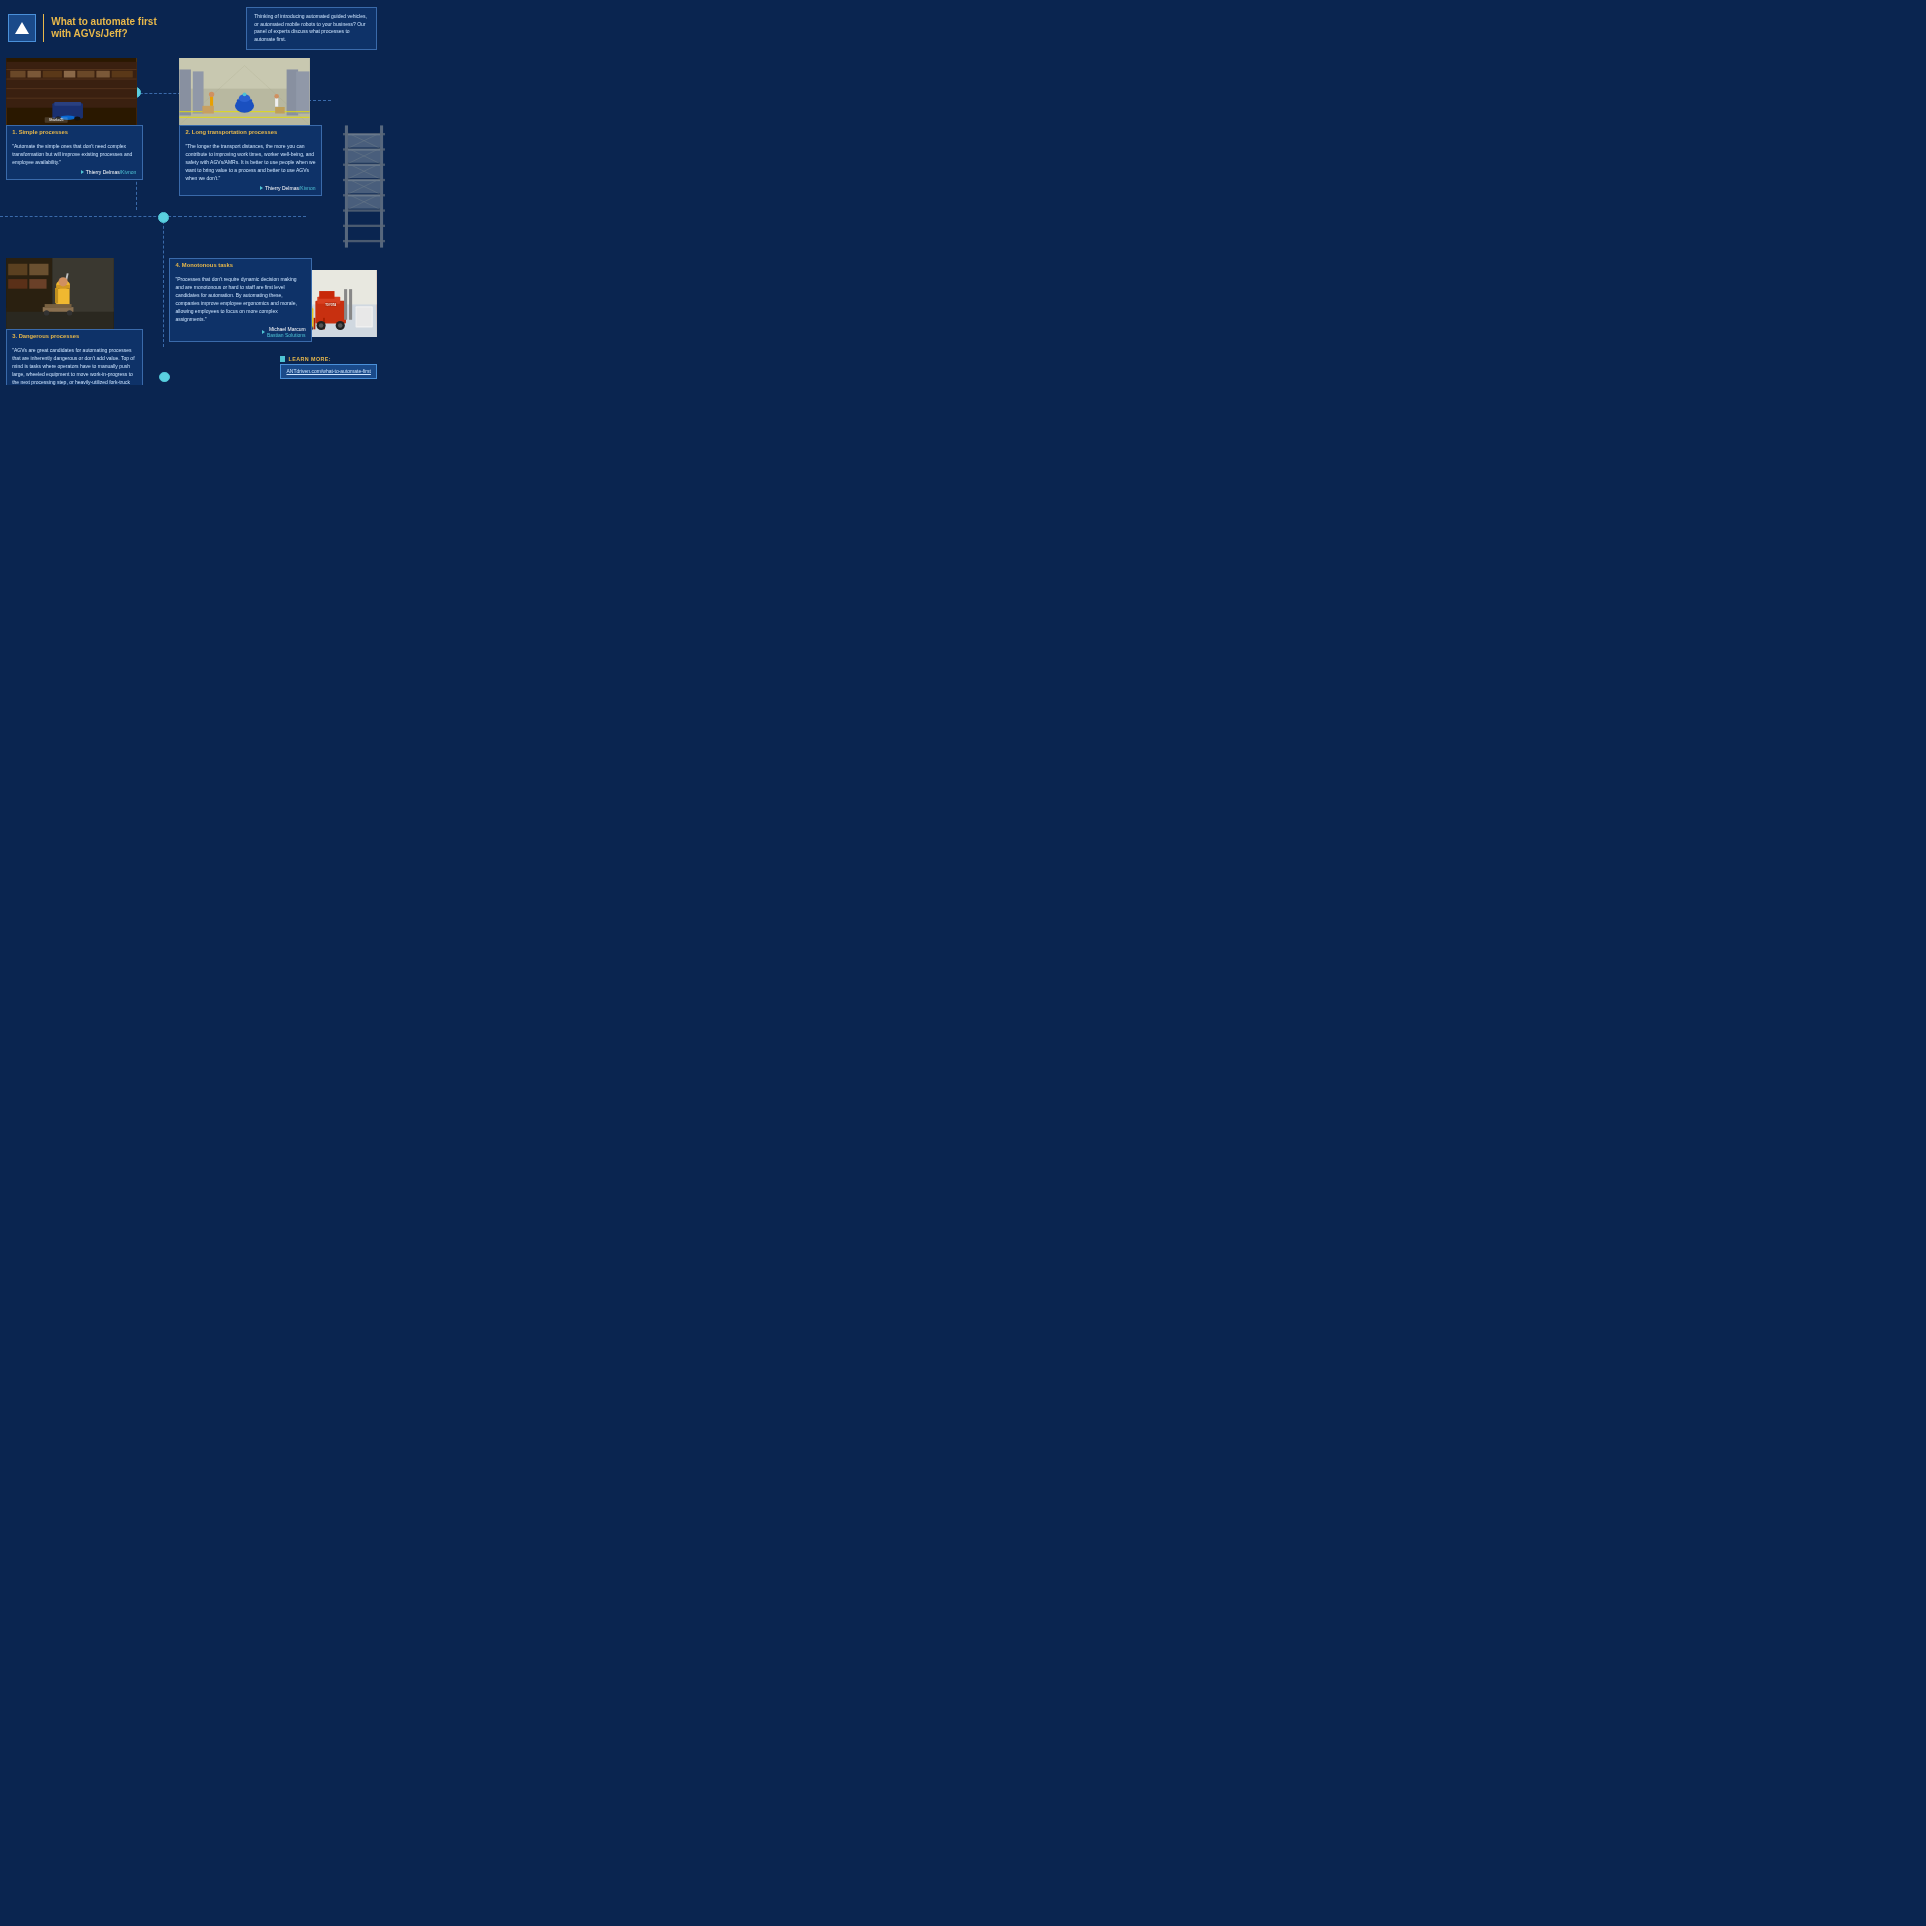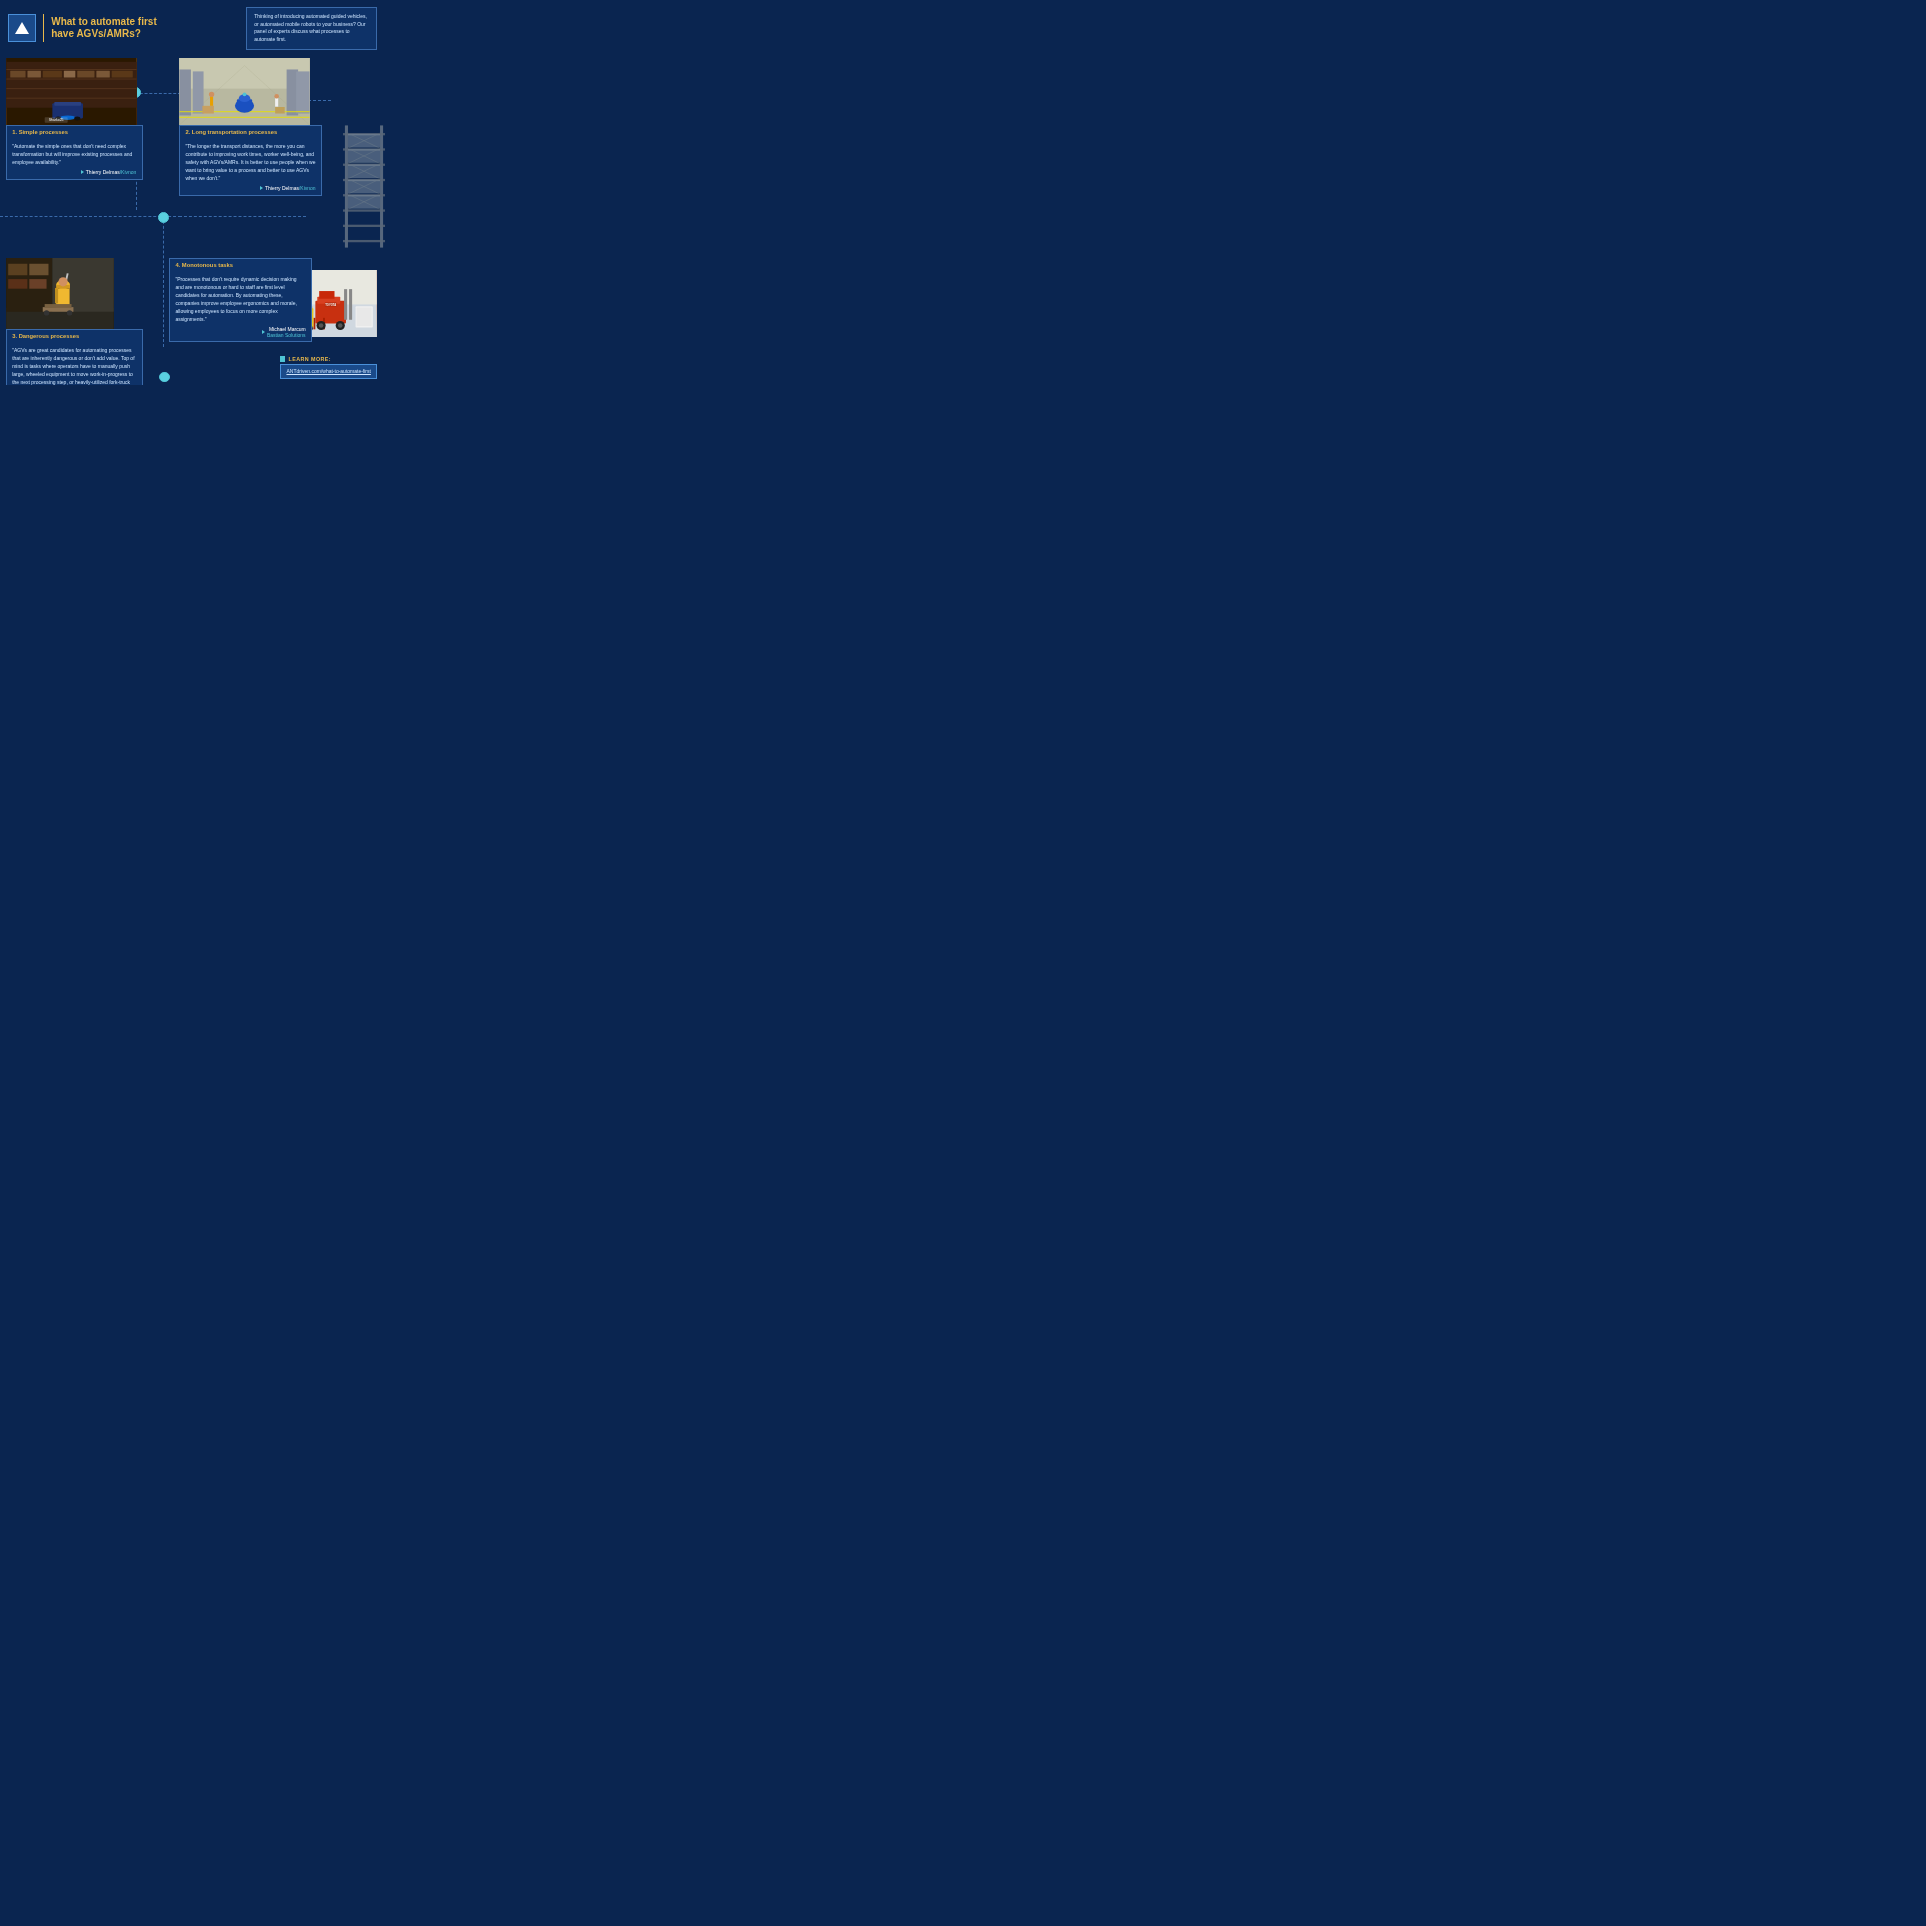--- a/index.html
+++ b/index.html
@@ -206,21 +206,21 @@
 </head>
 <body>
 
 <div class="header">
   <div class="logo-box">
     <div class="logo-triangle"></div>
   </div>
   <div class="header-divider"></div>
   <div class="header-title">
     <h1 style="white-space:pre-line;">What to automate first
-have AGVs/AMRs?</h1>
+with AGVs/Jeff?</h1>
   </div>
   <div class="header-desc">
     <p>Thinking of introducing automated guided vehicles, or automated mobile robots to your business? Our panel of experts discuss what processes to automate first.</p>
   </div>
 </div>
 
 <div class="content">
 
   <div class="dashed-line-h" style="top:39px; left:135px; width:46px;"></div>
   <div class="dashed-line-h" style="top:46px; left:308px; width:23px;"></div>

